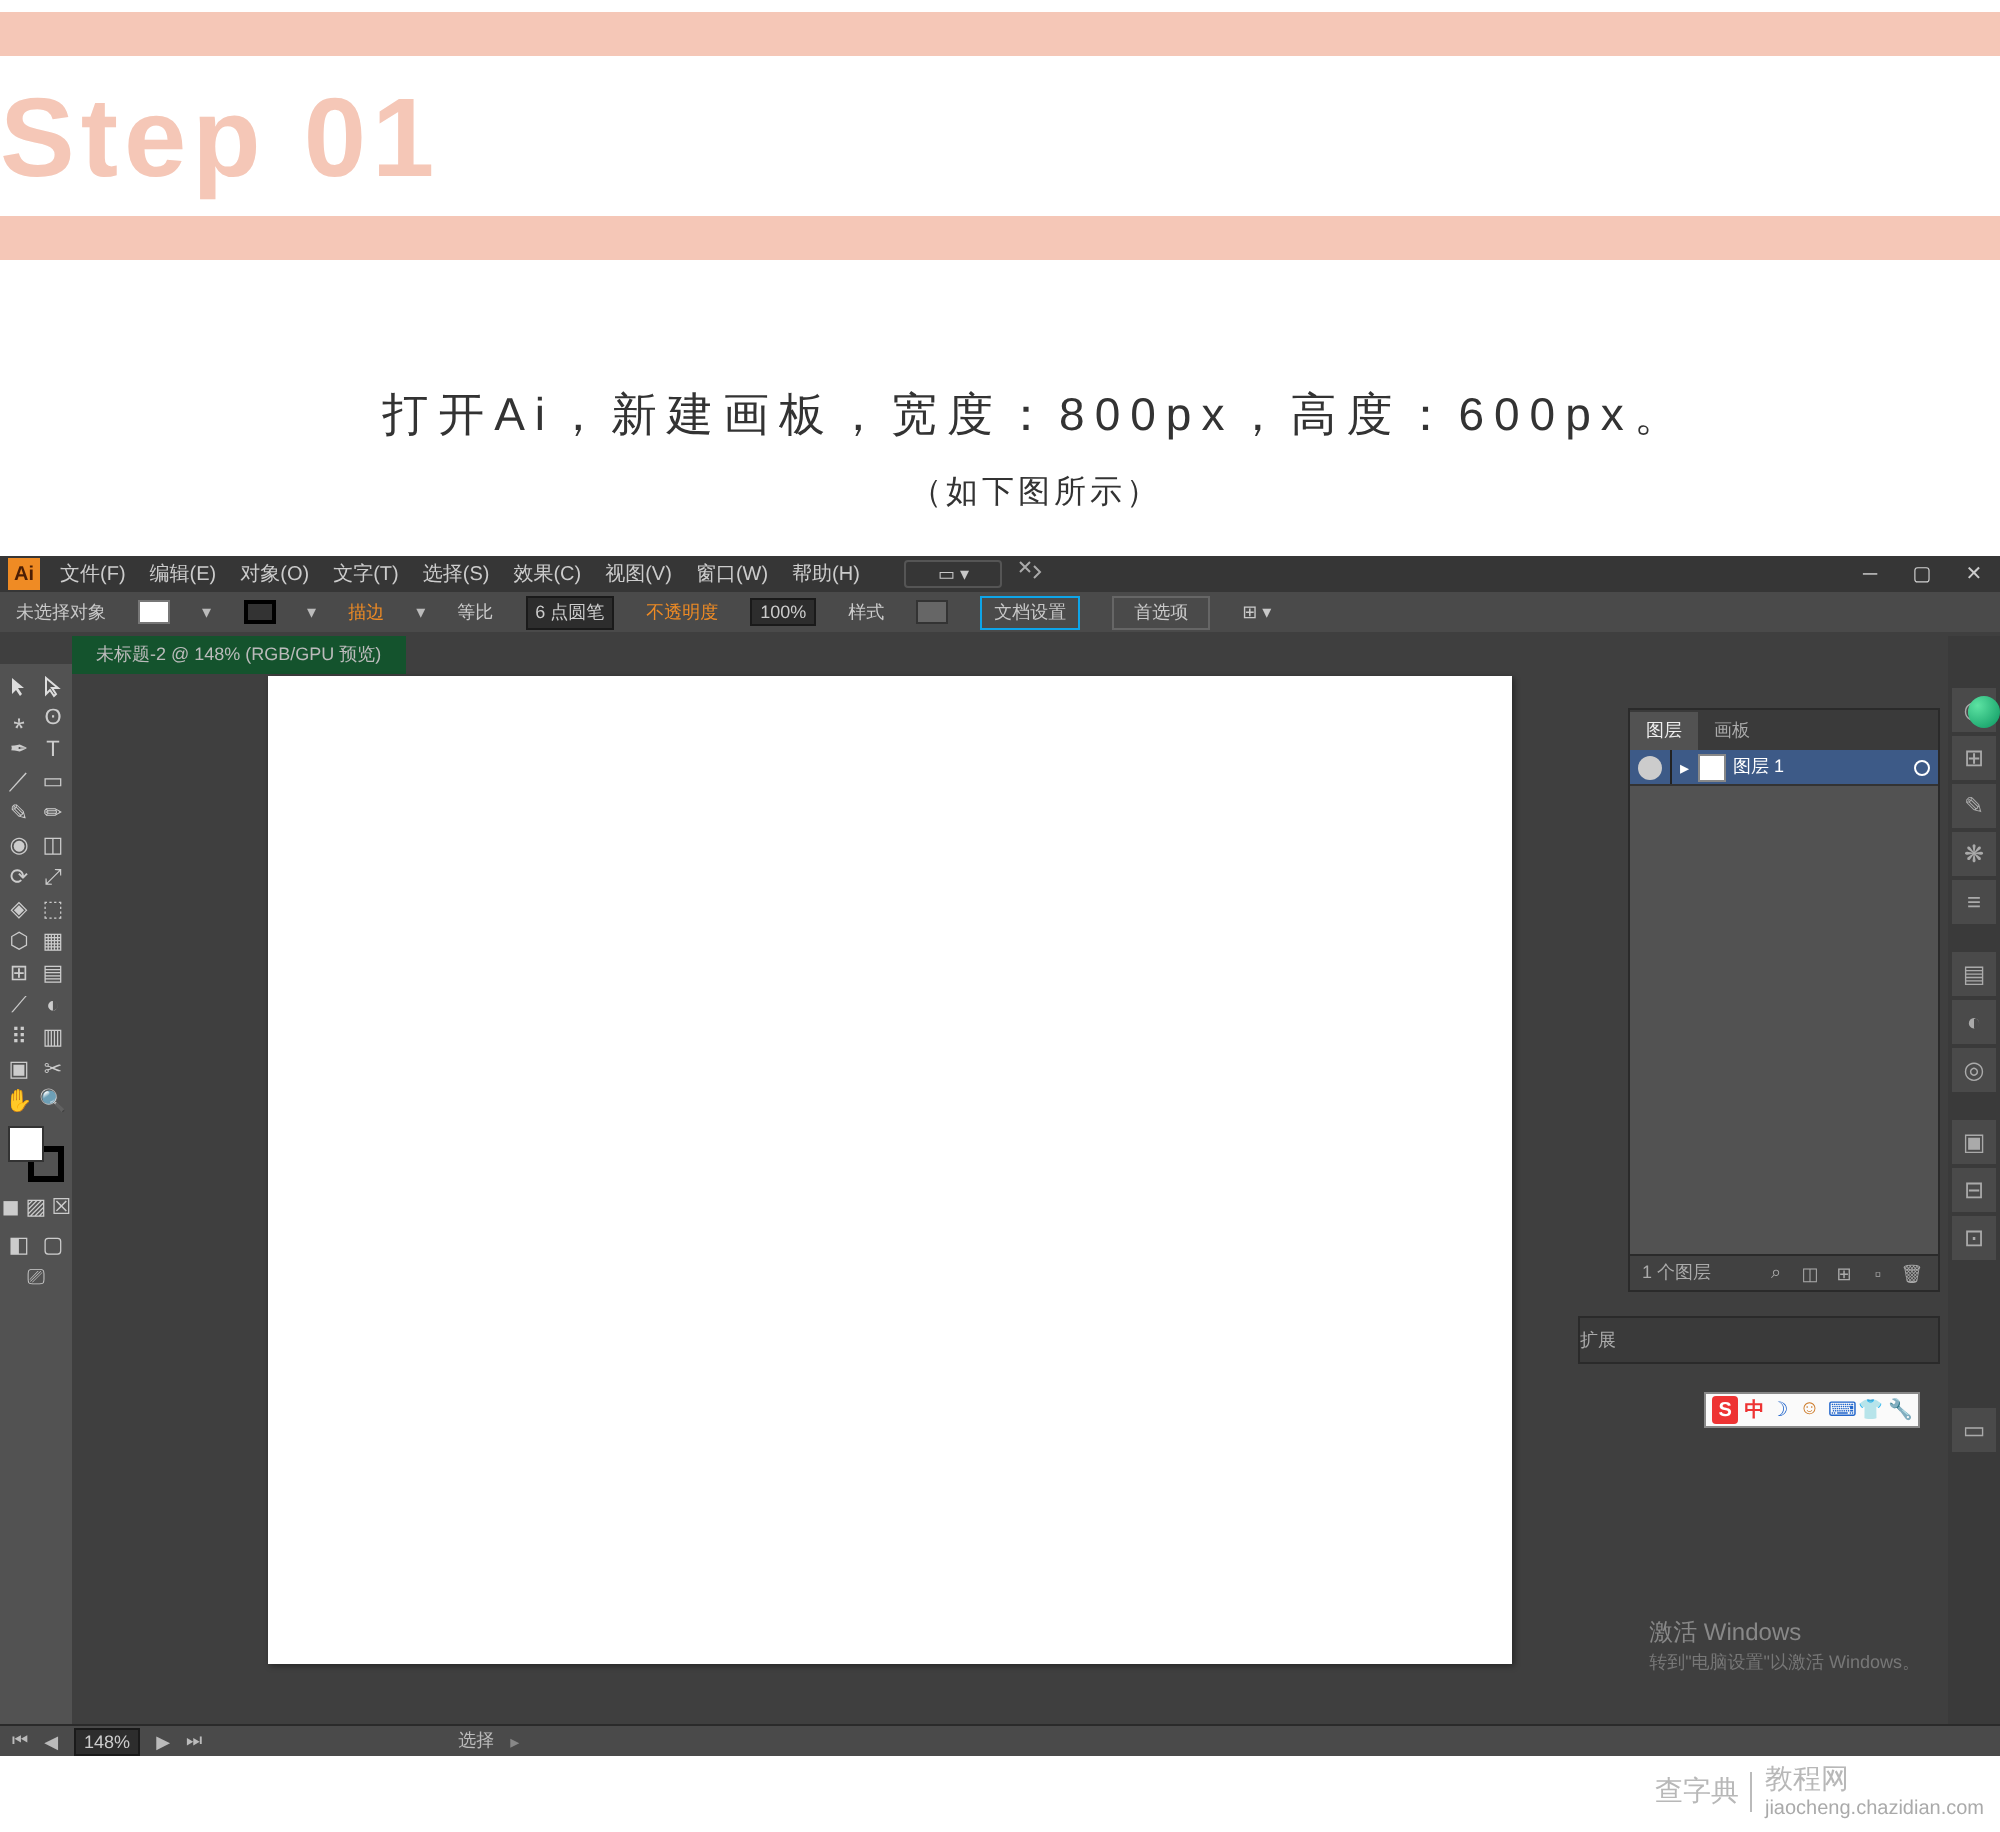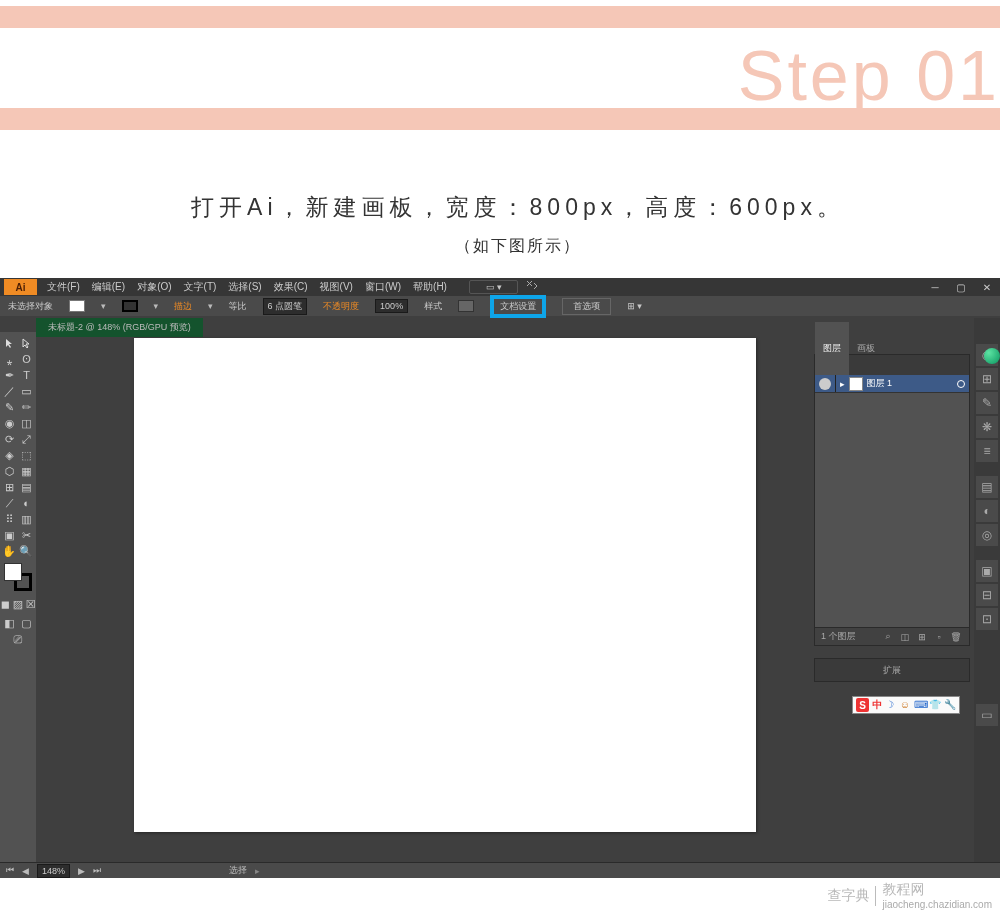--- a/index.html
+++ b/index.html
@@ -1,27 +1,27 @@
 <!DOCTYPE html>
 <html><head>
 <meta charset="utf-8">
 <style>
   * { margin: 0; padding: 0; box-sizing: border-box; }
   body { width: 1000px; height: 916px; background: #fff; font-family: "Microsoft YaHei", Arial, sans-serif; overflow: hidden; position: relative; }
   .stripe { height: 22px; background: #f5c7b7; position: absolute; left: 0; right: 0; }
   .stripe-1 { top: 6px; }
   .stripe-2 { top: 108px; }
-  .step-title { position: absolute; top: 36px; left: 0; right: 0; text-align: right; color: #f5c7b7; font-size: 70px; font-weight: 400; letter-spacing: 3px; }
+  .step-title { position: absolute; top: 36px; left: 0; right: 0; text-align: left; color: #f5c7b7; font-size: 56px; font-weight: 700; letter-spacing: 3px; }
   .desc { position: absolute; left: 0; right: 0; text-align: center; color: #333; margin-left: 36px; }
   .desc-1 { top: 192px; font-size: 23px; letter-spacing: 5px; }
   .desc-2 { top: 236px; font-size: 16px; letter-spacing: 2px; }
   
   .ai { position: absolute; top: 278px; left: 0; width: 1000px; height: 600px; background: #3f3f3f; color: #c8c8c8; font-size: 10px; }
   .menubar { position: absolute; top: 0; left: 0; right: 0; height: 18px; background: #363636; display: flex; align-items: center; }
-  .logo { width: 33px; height: 16px; background: #ef8b24; margin: 1px 4px; display: flex; align-items: center; justify-content: center; color: #4b1e05; font-size: 10px; font-weight: bold; }
+  .logo { width: 16px; height: 16px; background: #ef8b24; margin: 1px 4px; display: flex; align-items: center; justify-content: center; color: #4b1e05; font-size: 10px; font-weight: bold; }
   .menu-item { padding: 0 6px; color: #ccc; font-size: 10px; cursor: pointer; }
   .wincontrols { position: absolute; right: 0; top: 0; display: flex; }
   .wbtn { width: 26px; height: 18px; display: flex; align-items: center; justify-content: center; color: #ccc; }
   
   .optbar { position: absolute; top: 18px; left: 0; right: 0; height: 20px; background: #4a4a4a; display: flex; align-items: center; gap: 16px; padding: 0 8px; font-size: 9px; }
   .opt-label { color: #ccc; }
   .opt-orange { color: #ef8b24; }
   .opt-field { background: #2d2d2d; border: 1px solid #1a1a1a; padding: 1px 4px; color: #ccc; }
   
   .doctab { position: absolute; top: 40px; left: 36px; padding: 3px 12px; background: #14532d; font-size: 9px; color: #bbb; }
@@ -35,30 +35,30 @@
   .sw-stroke { width: 18px; height: 18px; background: #525252; border: 3px solid #000; box-sizing: border-box; position: absolute; bottom: 0; right: 0; }
   
   .artboard { position: absolute; top: 60px; left: 134px; width: 622px; height: 494px; background: #fff; box-shadow: 1px 1px 3px rgba(0,0,0,.4); }
   
   .rightdock { position: absolute; top: 40px; right: 0; bottom: 16px; width: 26px; background: #3a3a3a; padding-top: 24px; }
   .dockbtn { width: 22px; height: 22px; margin: 2px auto; background: #4a4a4a; display: flex; align-items: center; justify-content: center; font-size: 12px; color: #aaa; cursor: pointer; }
   
   .panel { position: absolute; background: #525252; border: 1px solid #2a2a2a; }
   .p-layers { top: 76px; right: 30px; width: 156px; height: 292px; }
   .p-tabs { height: 20px; background: #3a3a3a; display: flex; align-items: flex-end; }
-  .ptab { padding: 20px 8px; font-size: 9px; color: #aaa; }
+  .ptab { padding: 3px 8px; font-size: 9px; color: #aaa; }
   .ptab.active { background: #525252; color: #eee; }
   .layer-row { height: 18px; display: flex; align-items: center; gap: 4px; background: #3d5a87; border-bottom: 1px solid #333; padding: 0 4px; font-size: 9px; color: #fff; }
   .eye { width: 12px; height: 12px; background: #ccc; border-radius: 50%; }
   .thumb { width: 14px; height: 14px; background: #fff; border: 1px solid #888; }
   .panel-footer { position: absolute; bottom: 0; left: 0; right: 0; height: 18px; background: #414141; border-top: 1px solid #2a2a2a; display: flex; align-items: center; padding: 0 6px; font-size: 9px; justify-content: space-between; color: #aaa; }
   .footicons { display: flex; gap: 3px; }
   .fi { width: 14px; height: 14px; display: flex; align-items: center; justify-content: center; }
   
-  .p-ext { top: 380px; right: 30px; width: 156px; height: 24px; background: #3a3a3a; display: flex; align-items: center; justify-content: center; font-size: 9px; color: #aaa; }
+  .p-ext { top: 380px; right: 30px; width: 181px; height: 24px; background: #3a3a3a; display: flex; align-items: center; justify-content: flex-start; font-size: 9px; color: #aaa; }
   
   .ime { position: absolute; top: 418px; right: 40px; width: 108px; height: 18px; background: #fafafa; border: 1px solid #888; display: flex; align-items: center; gap: 3px; padding: 0 3px; }
   .ime-s { width: 14px; height: 14px; background: #e33; color: #fff; font-size: 10px; font-weight: bold; display: flex; align-items: center; justify-content: center; border-radius: 2px; }
   .ime-i { width: 12px; height: 12px; font-size: 10px; }
   
   .watermark { position: absolute; bottom: 40px; right: 40px; text-align: left; color: #888; font-size: 12px; }
   .watermark .wsub { font-size: 9px; color: #777; }
   
   .statusbar { position: absolute; bottom: 0; left: 0; right: 0; height: 16px; background: #4a4a4a; display: flex; align-items: center; gap: 8px; padding: 0 6px; font-size: 9px; color: #bbb; border-top: 1px solid #2a2a2a; }
 
@@ -110,21 +110,21 @@
     <span style="width:16px;height:12px;background:#333;border:2px solid #000"></span>
     <span style="color:#bbb">▾</span>
     <span class="opt-orange">描边</span>
     <span style="color:#bbb">▾</span>
     <span class="opt-label">等比</span>
     <span class="opt-field">6 点圆笔</span>
     <span class="opt-orange">不透明度</span>
     <span class="opt-field">100%</span>
     <span class="opt-label">样式</span>
     <span style="width:16px;height:12px;background:#666;border:1px solid #333"></span>
-    <span style="border:4px solid #0ea5e9;padding:1px 6px">文档设置</span>
+    <span style="border:1px solid #0ea5e9;padding:1px 6px">文档设置</span>
     <span style="border:1px solid #666;padding:1px 10px">首选项</span>
     <span>⊞ ▾</span>
   </div>
 
   <div class="doctab">未标题-2 @ 148% (RGB/GPU 预览)</div>
 
   <div class="toolbar">
     <div class="toolrow">
         <div class="tool">
           <svg width="11" height="11">
@@ -261,20 +261,24 @@
   <div class="ime">
     <div class="ime-s">S</div>
     <span style="color:#e33;font-weight:bold">中</span>
     <span class="ime-i" style="color:#2266cc">☽</span>
     <span class="ime-i" style="color:#cc7722">☺</span>
     <span class="ime-i" style="color:#2266cc">⌨</span>
     <span class="ime-i" style="color:#2266cc">👕</span>
     <span class="ime-i" style="color:#666">🔧</span>
   </div>
 
+  <div class="watermark">
+    <div>激活 Windows</div>
+    <div class="wsub">转到"电脑设置"以激活 Windows。</div>
+  </div>
 
   <div class="statusbar">
     <span>⏮</span>
     <span>◀</span>
     <span class="opt-field">148%</span>
     <span>▶</span>
     <span>⏭</span>
     <span style="margin-left:120px">选择</span>
     <span style="color:#888">▸</span>
   </div>

